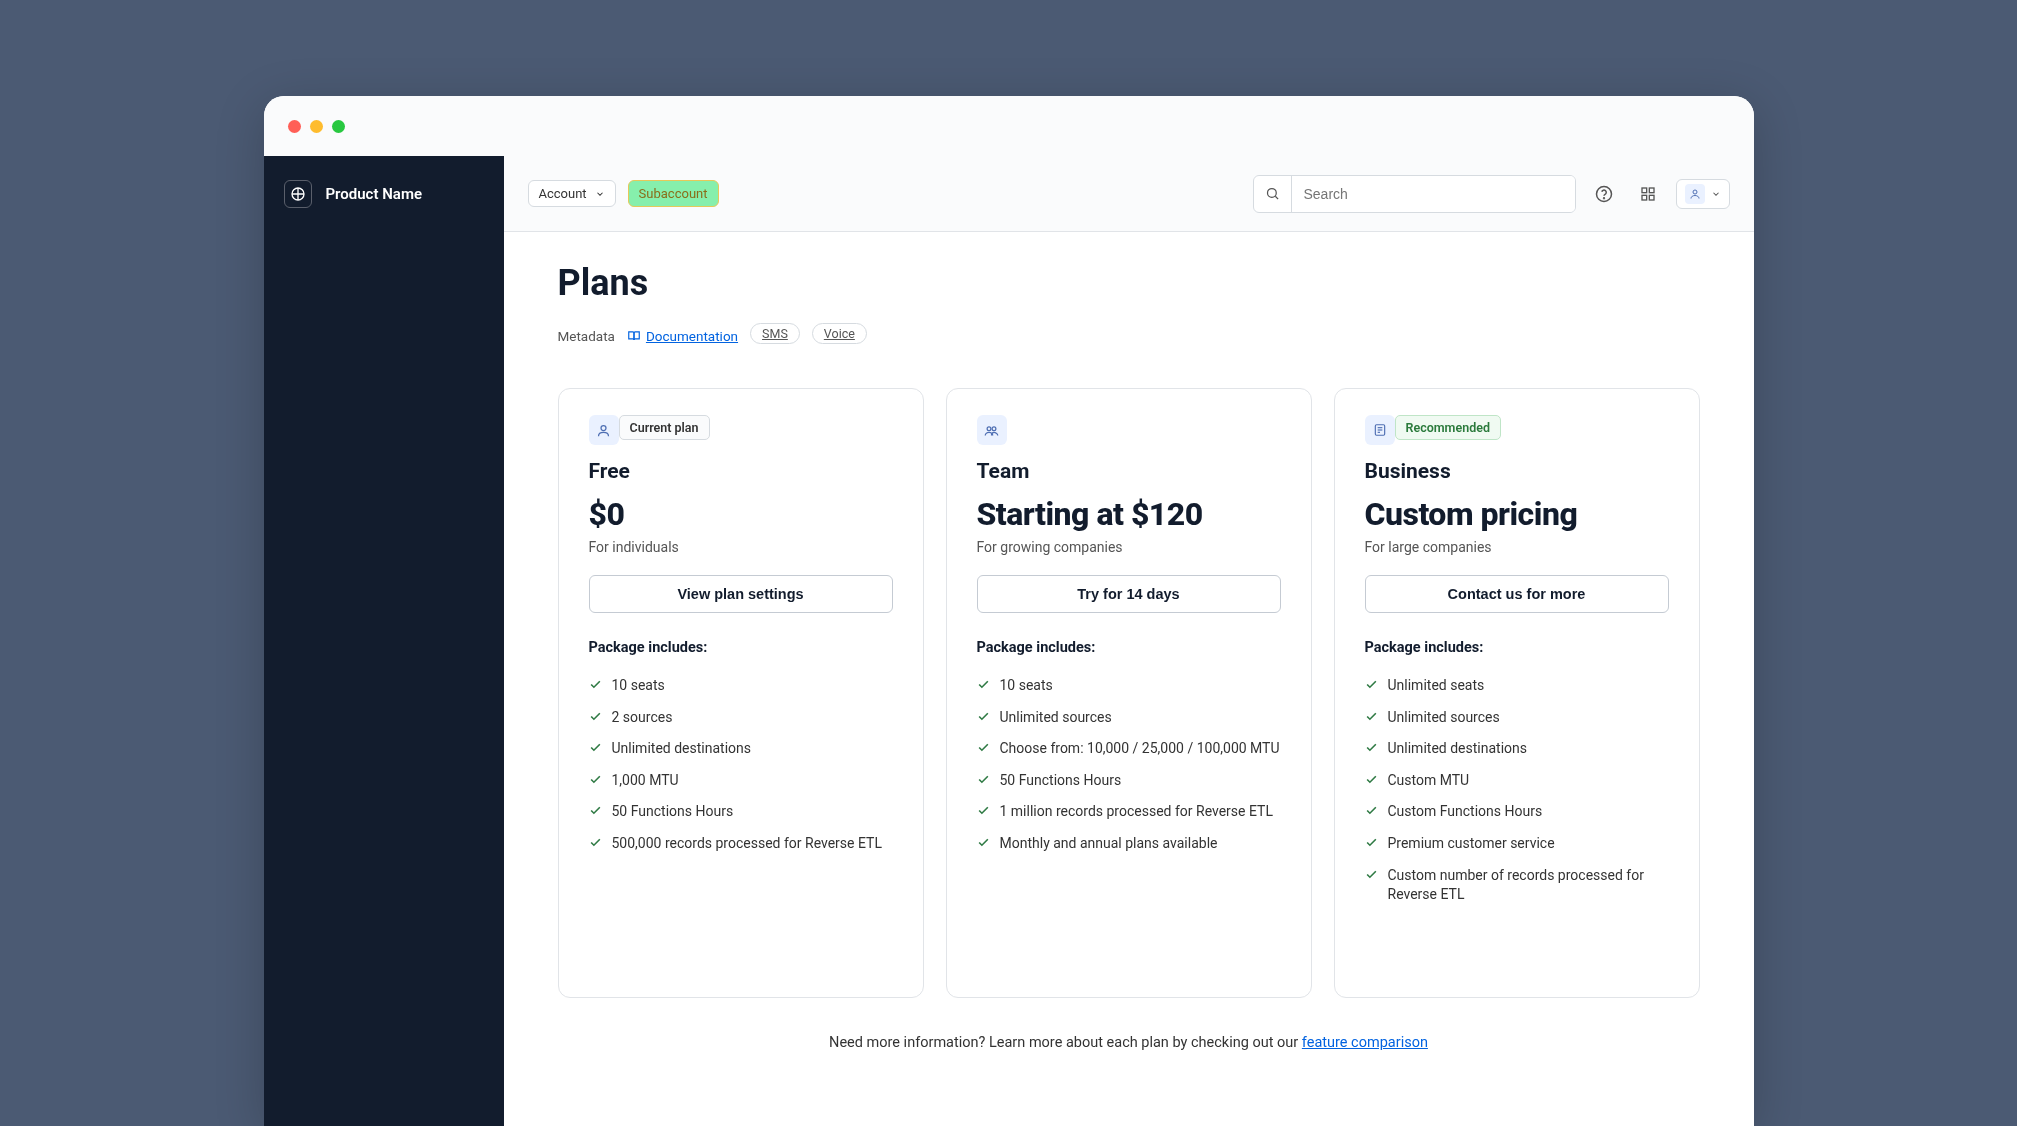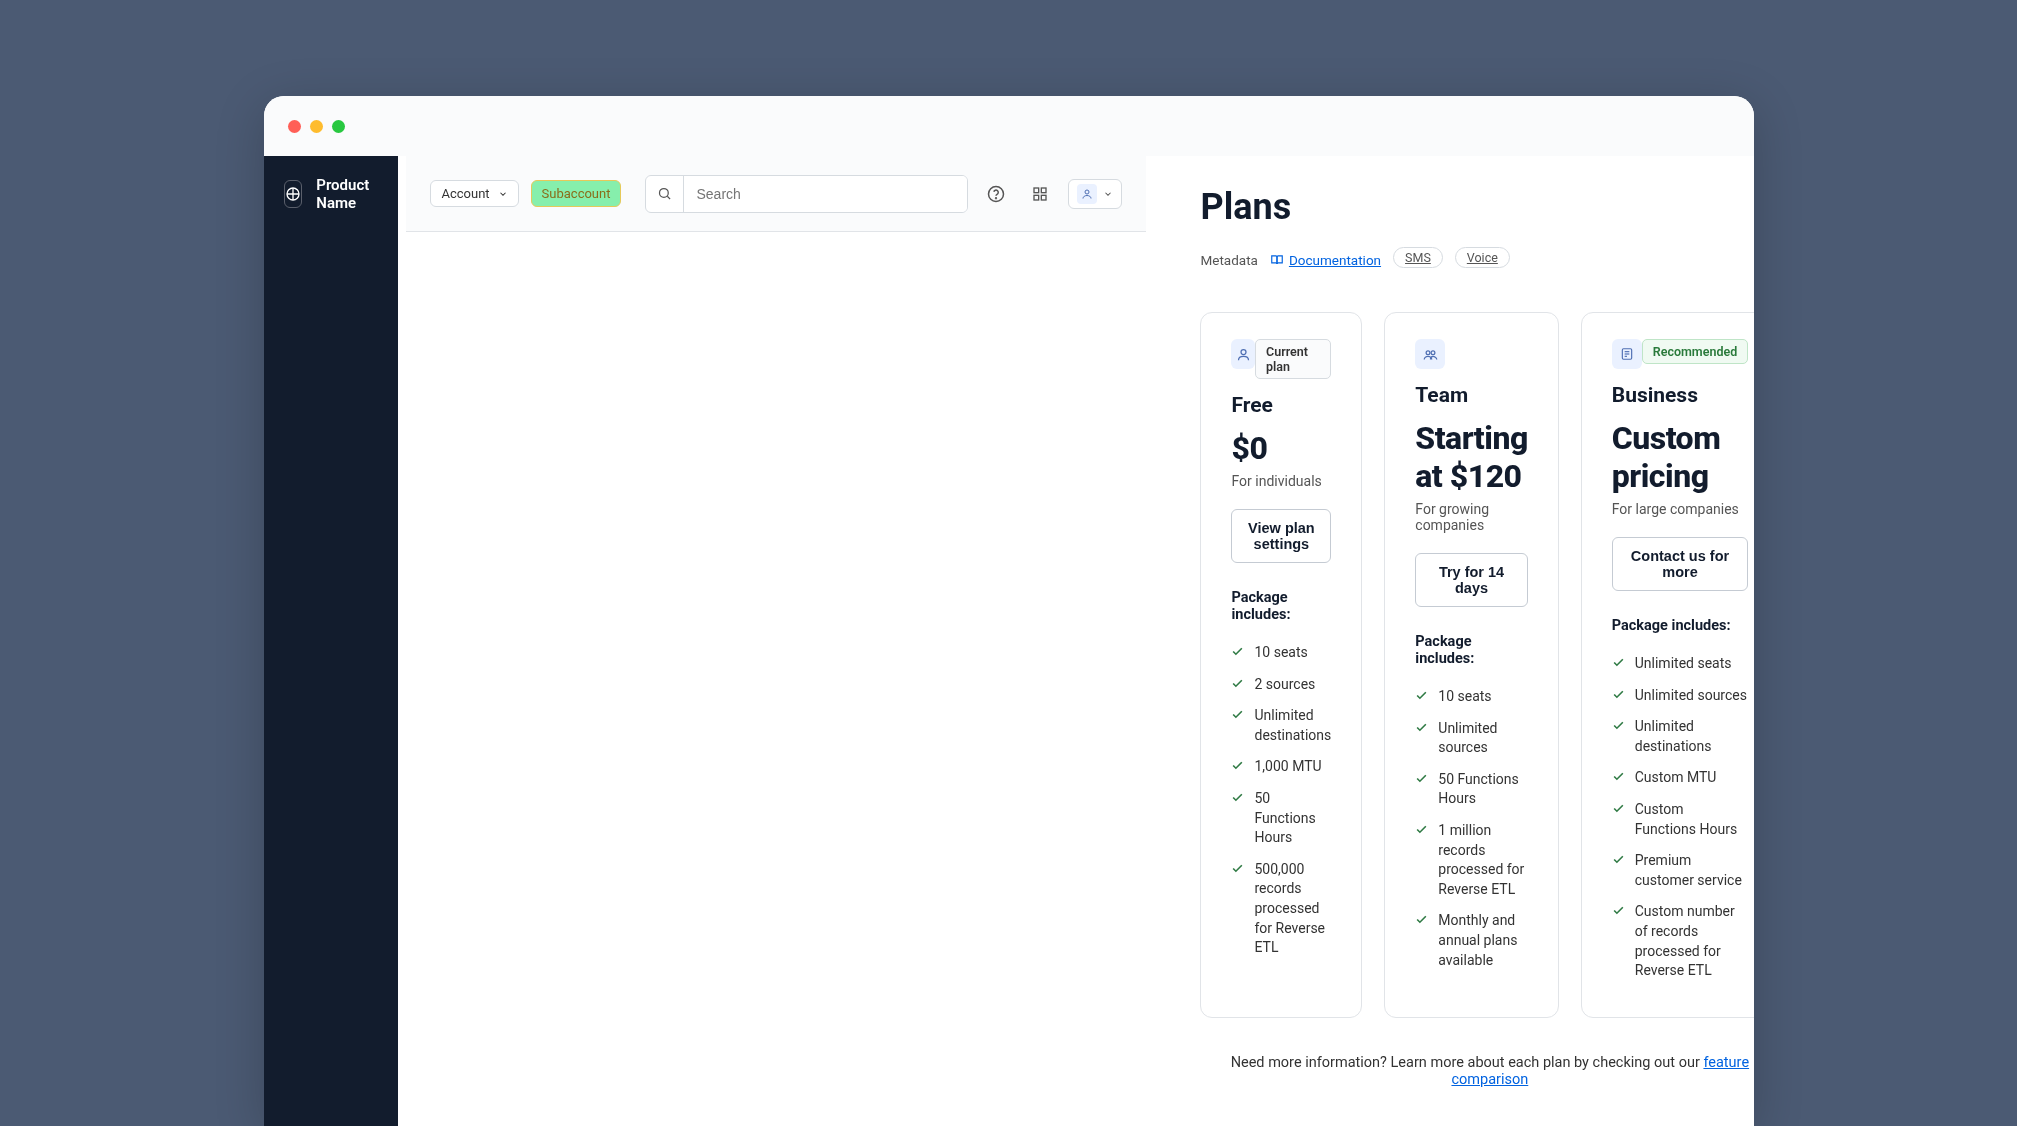--- a/index.html
+++ b/index.html
@@ -31,21 +31,20 @@
   gap: 9px;
 }
 .traffic { width: 13px; height: 13px; border-radius: 50%; }
 .traffic.red { background: #ff5f57; }
 .traffic.yellow { background: #febc2e; }
 .traffic.green { background: #28c840; }
 
 .app {
   display: flex;
   height: calc(100% - 60px);
-  gap: 8px;
 }
 .sidebar {
   width: 240px;
   background: #121c2d;
   display: flex;
   flex-direction: column;
 }
 .brand {
   height: 76px;
   display: flex;
@@ -59,20 +58,21 @@
   border-radius: 6px;
   display: flex; align-items: center; justify-content: center;
   color: #fff;
 }
 .brand-name { color: #fff; font-size: 15px; font-weight: 600; }
 
 .main {
   flex: 1;
   background: #fff;
   display: flex;
+  flex-direction: column;
 }
 .topbar {
   height: 76px;
   border-bottom: 1px solid #e1e4e8;
   display: flex;
   align-items: center;
   padding: 0 24px;
   gap: 12px;
   background: #fafbfc;
 }
@@ -400,20 +400,26 @@
                 <li>
                   <svg class="check" width="13" height="13" viewBox="0 0 24 24" fill="none" stroke="currentColor" stroke-width="3">
                     <polyline points="20 6 9 17 4 12"></polyline>
                   </svg>
                   <span>Unlimited sources</span>
                 </li>
                 <li>
                   <svg class="check" width="13" height="13" viewBox="0 0 24 24" fill="none" stroke="currentColor" stroke-width="3">
                     <polyline points="20 6 9 17 4 12"></polyline>
                   </svg>
+                  <span>Choose from: 10,000 / 25,000 / 100,000 MTU</span>
+                </li>
+                <li>
+                  <svg class="check" width="13" height="13" viewBox="0 0 24 24" fill="none" stroke="currentColor" stroke-width="3">
+                    <polyline points="20 6 9 17 4 12"></polyline>
+                  </svg>
                   <span>50 Functions Hours</span>
                 </li>
                 <li>
                   <svg class="check" width="13" height="13" viewBox="0 0 24 24" fill="none" stroke="currentColor" stroke-width="3">
                     <polyline points="20 6 9 17 4 12"></polyline>
                   </svg>
                   <span>1 million records processed for Reverse ETL</span>
                 </li>
                 <li>
                   <svg class="check" width="13" height="13" viewBox="0 0 24 24" fill="none" stroke="currentColor" stroke-width="3">

